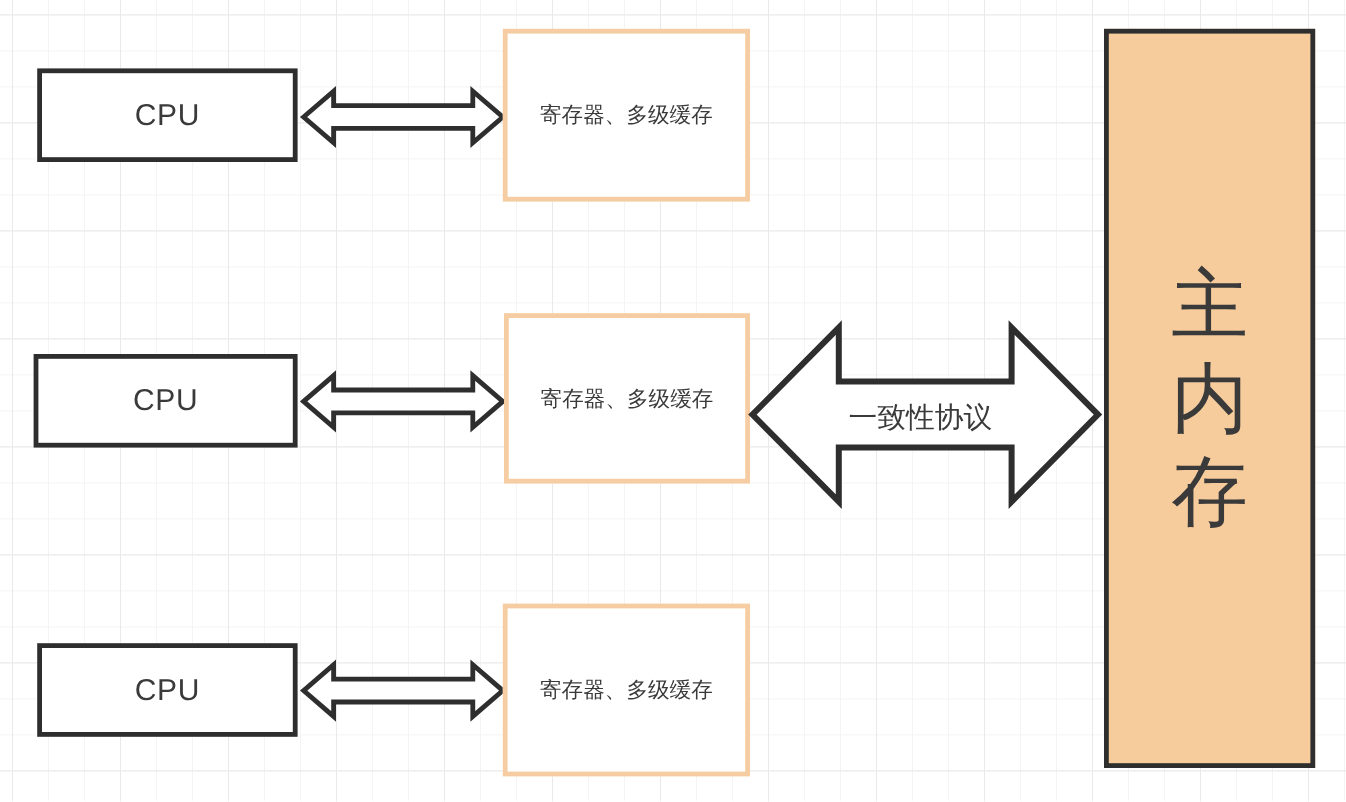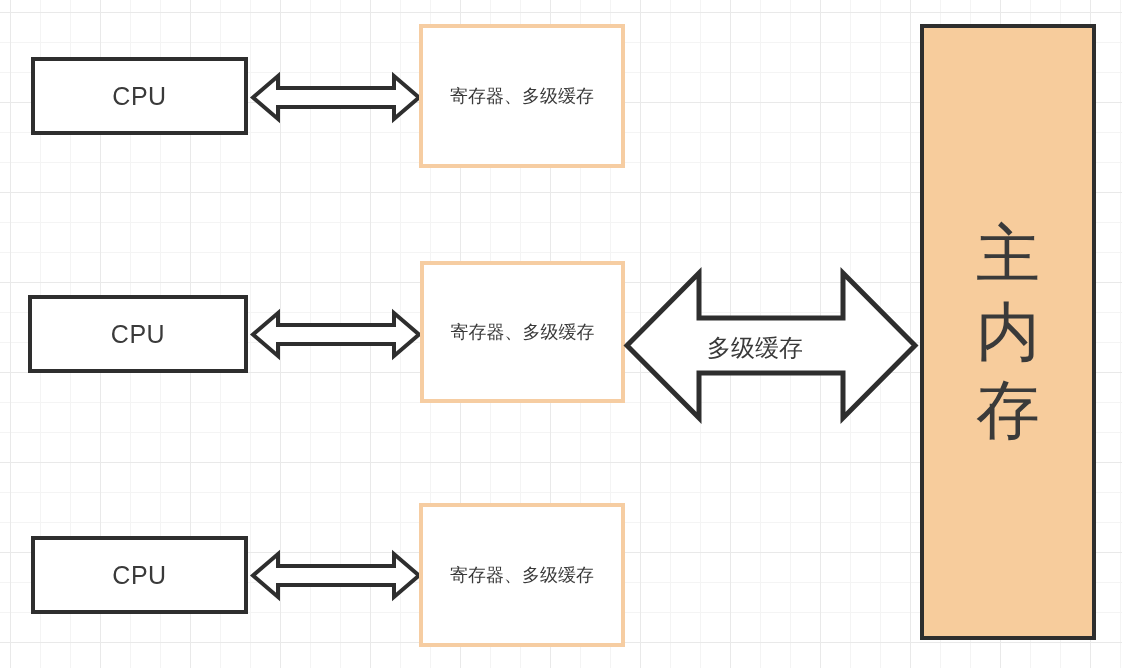--- a/index.html
+++ b/index.html
@@ -119,21 +119,21 @@
     <polygon points="3,27.5 28,6 28,18 144,18 144,6 169,27.5 144,49 144,37 28,37 28,49" fill="#ffffff" stroke="#2e2e2e" stroke-width="4" stroke-linejoin="miter"></polygon>
   </svg>
 
   <div class="cache-box" style="left:420px; top:261px; width:205px; height:142px;">
     <span class="cache-label">寄存器、多级缓存</span>
   </div>
 
   <svg class="arrow-svg" style="left:623px; top:268px;" width="296" height="155" viewBox="0 0 296 155">
     <polygon points="4,77.5 76,5 76,50 220,50 220,5 292,77.5 220,150 220,105 76,105 76,150" fill="#ffffff" stroke="#2e2e2e" stroke-width="5" stroke-linejoin="miter"></polygon>
   </svg>
-  <div class="proto-label" style="left:707px; top:332px;">多级缓存</div>
+  <div class="proto-label" style="left:707px; top:332px;">一致性协议</div>
 
   <div class="memory-box" style="left:920px; top:24px; width:176px; height:616px; background:#f7cc9c;">
     <div class="memory-label">
       <span>主</span>
       <span>内</span>
       <span>存</span>
     </div>
   </div>
 
   <div class="cpu-box" style="left:31px; top:536px; width:217px; height:78px;">

